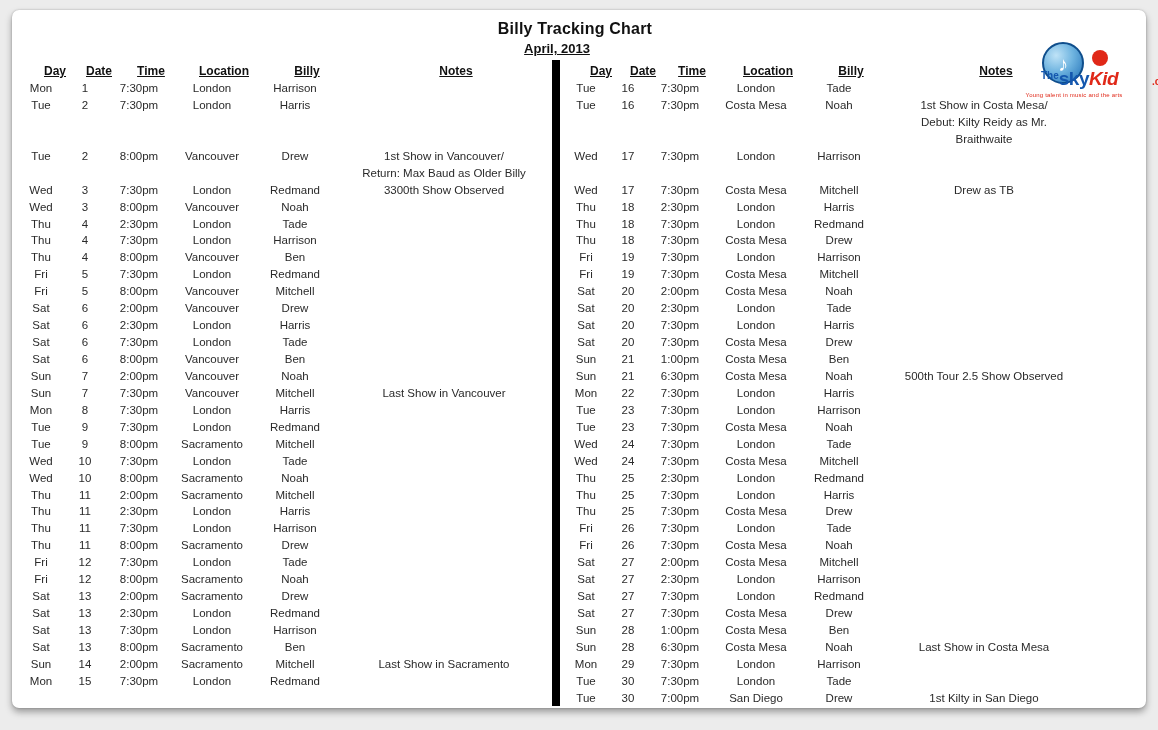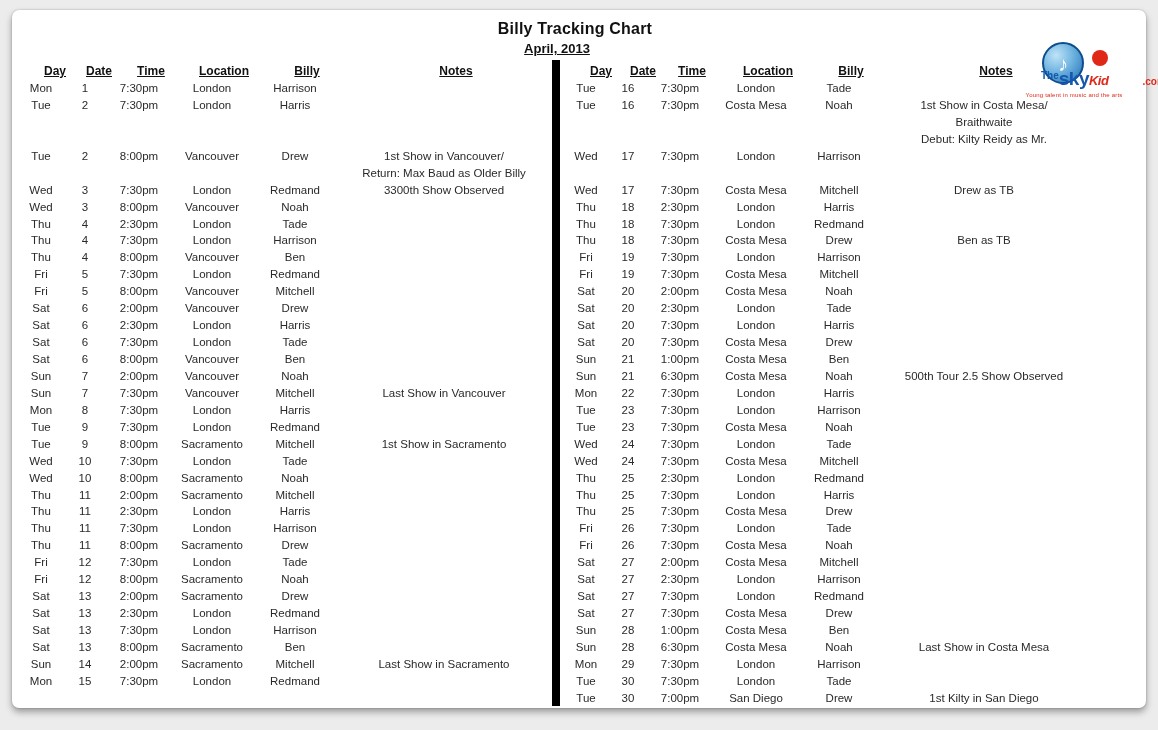--- a/index.html
+++ b/index.html
@@ -44,21 +44,21 @@
     border:2px solid #0f4e8c;
     color:#ffffff; font-size:20px; text-align:center; line-height:40px; font-weight:bold;
   }
   .logo-dot {
     position:absolute; left:84px; top:8px; width:16px; height:16px; border-radius:50%;
     background:#e02818;
   }
   .logo-line { position:absolute; left:0; top:26px; width:132px; white-space:nowrap; text-align:center; }
   .logo-the { font-size:10px; font-weight:bold; color:#1457ae; vertical-align:6px;margin-left:33px; }
   .logo-sky { font-size:19px; font-weight:bold; color:#1457ae; letter-spacing:-0.5px; }
-  .logo-kid { font-size:13px; font-weight:bold; color:#e02818; font-style:italic; letter-spacing:-0.5px; }
+  .logo-kid { font-size:19px; font-weight:bold; color:#e02818; font-style:italic; letter-spacing:-0.5px; }
   .logo-tld { font-size:10px; font-weight:bold; color:#e02818;padding-left:34px; }
   .logo-tagline {
     position:absolute; left:0; top:50px; width:132px; text-align:center;
     font-size:6px; color:#e02818; letter-spacing:.2px;
   }
 </style>
 </head>
 <body>
 
 <div class="card">
@@ -255,21 +255,20 @@
         <div class="tcell c3">London</div>
         <div class="tcell c4">Redmand</div>
         <div class="tcell c5"></div>
       </div>
       <div class="trow">
         <div class="tcell c0">Tue</div>
         <div class="tcell c1">9</div>
         <div class="tcell c2">8:00pm</div>
         <div class="tcell c3">Sacramento</div>
         <div class="tcell c4">Mitchell</div>
-        <div class="tcell c5">1st Show in Sacramento</div>
       </div>
       <div class="trow">
         <div class="tcell c0">Wed</div>
         <div class="tcell c1">10</div>
         <div class="tcell c2">7:30pm</div>
         <div class="tcell c3">London</div>
         <div class="tcell c4">Tade</div>
         <div class="tcell c5"></div>
       </div>
       <div class="trow">
@@ -401,29 +400,29 @@
         <div class="tcell c3">Costa Mesa</div>
         <div class="tcell c4">Noah</div>
         <div class="tcell c5">1st Show in Costa Mesa/</div>
       </div>
       <div class="trow">
         <div class="tcell c0"></div>
         <div class="tcell c1"></div>
         <div class="tcell c2"></div>
         <div class="tcell c3"></div>
         <div class="tcell c4"></div>
-        <div class="tcell c5">Braithwaite</div>
+        <div class="tcell c5">Debut: Kilty Reidy as Mr.</div>
       </div>
       <div class="trow">
         <div class="tcell c0"></div>
         <div class="tcell c1"></div>
         <div class="tcell c2"></div>
         <div class="tcell c3"></div>
         <div class="tcell c4"></div>
-        <div class="tcell c5">Debut: Kilty Reidy as Mr.</div>
+        <div class="tcell c5">Braithwaite</div>
       </div>
       <div class="trow">
         <div class="tcell c0">Wed</div>
         <div class="tcell c1">17</div>
         <div class="tcell c2">7:30pm</div>
         <div class="tcell c3">London</div>
         <div class="tcell c4">Harrison</div>
         <div class="tcell c5"></div>
       </div>
       <div class="trow">
@@ -457,21 +456,20 @@
         <div class="tcell c3">London</div>
         <div class="tcell c4">Redmand</div>
         <div class="tcell c5"></div>
       </div>
       <div class="trow">
         <div class="tcell c0">Thu</div>
         <div class="tcell c1">18</div>
         <div class="tcell c2">7:30pm</div>
         <div class="tcell c3">Costa Mesa</div>
         <div class="tcell c4">Drew</div>
-        <div class="tcell c5">Ben as TB</div>
       </div>
       <div class="trow">
         <div class="tcell c0">Fri</div>
         <div class="tcell c1">19</div>
         <div class="tcell c2">7:30pm</div>
         <div class="tcell c3">London</div>
         <div class="tcell c4">Harrison</div>
         <div class="tcell c5"></div>
       </div>
       <div class="trow">

